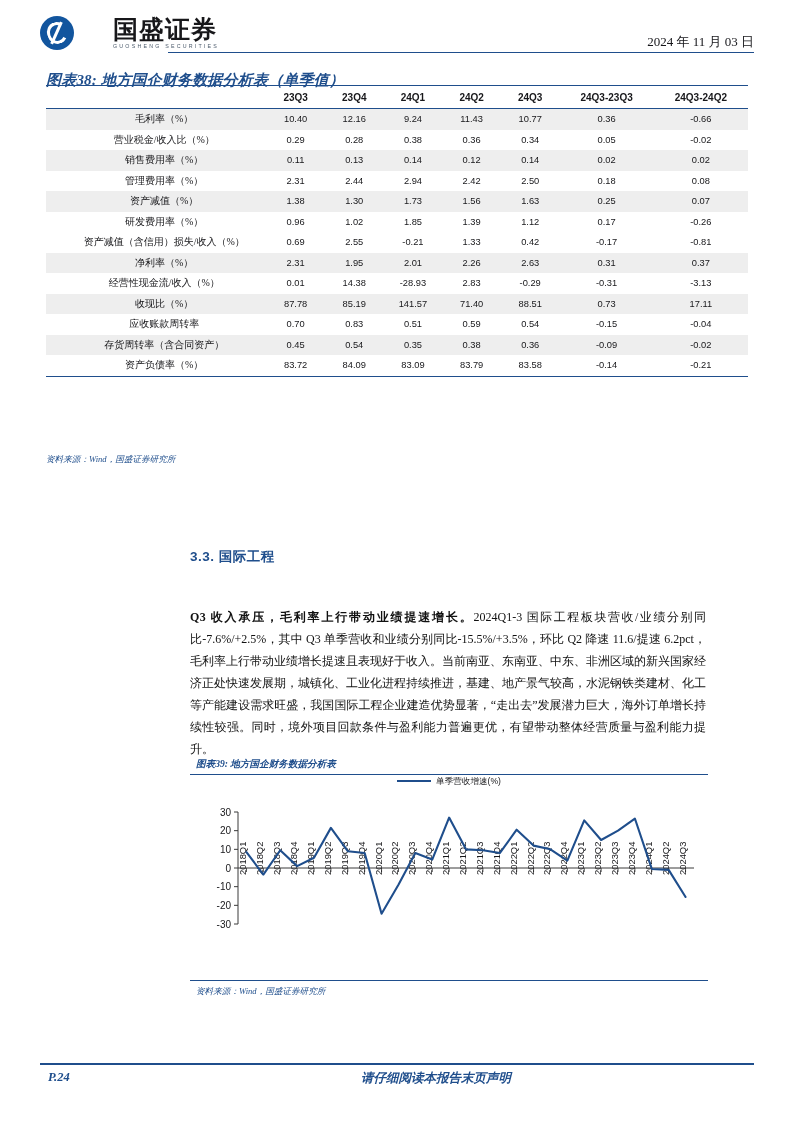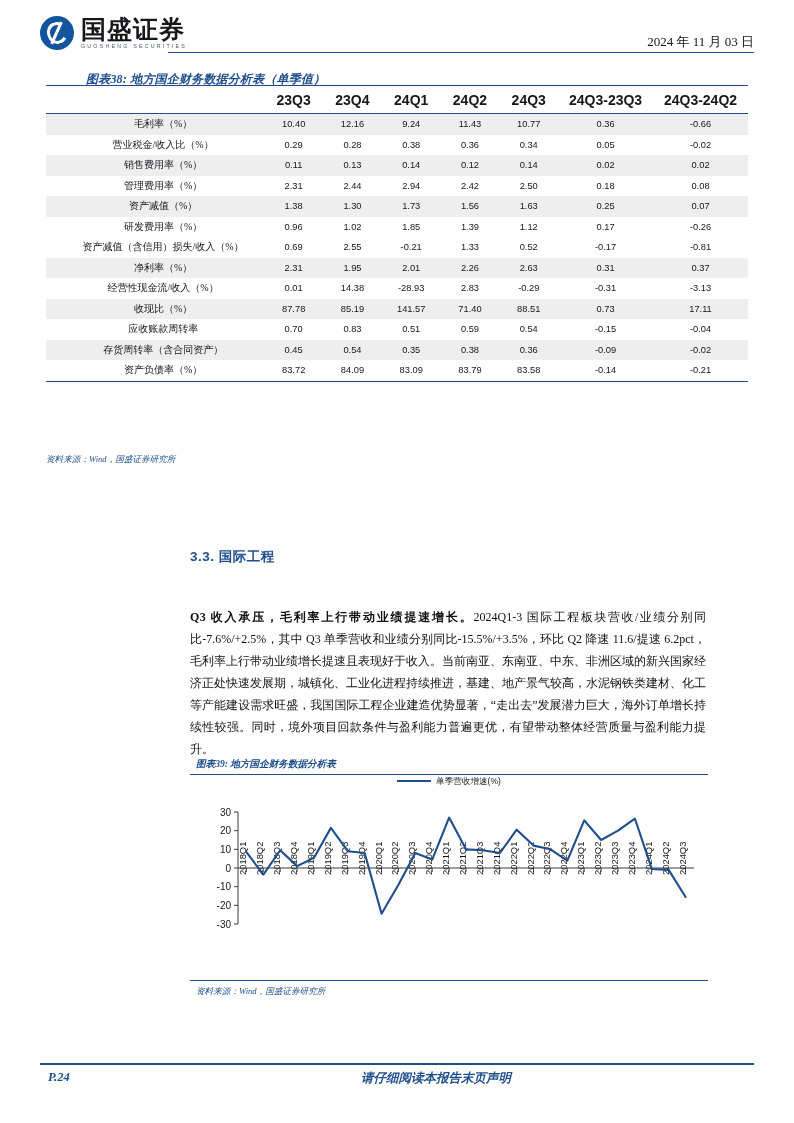--- a/index.html
+++ b/index.html
@@ -49,21 +49,21 @@
     box-sizing: border-box;
   }
   .logo-mark::after {
     content: "";
     position: absolute;
     left: 15px; top: 5px;
     width: 3px; height: 24px;
     background: #ffffff;
     transform: rotate(24deg);
   }
-  .logo-text { line-height: 1; }
+  .logo-text { line-height: 1; margin-left: 32px; }
   .logo-cn {
     font-family: "Liberation Serif", serif;
     font-weight: bold;
     font-size: 25px;
     letter-spacing: 1px;
     color: #17171a;
   }
   .logo-en {
     font-family: "Liberation Sans", sans-serif;
     font-size: 5.3px;
@@ -85,24 +85,23 @@
     height: 1px;
     background: #1f4e8c;
   }
 
   
   .exhibit-title {
     position: absolute;
     font-family: "Liberation Serif", serif;
     font-style: italic;
     font-weight: bold;
-    font-size: 12px;
+    font-size: 15px;
     color: #1f4e8c;
     letter-spacing: .2px;
-    margin-left: 40px;
   }
   .exhibit-rule {
     position: absolute;
     height: 1.4px;
     background: #1f4e8c;
   }
 
   
   .fin-table {
     position: absolute;
@@ -112,21 +111,21 @@
     border-collapse: collapse;
     font-family: "Liberation Sans", sans-serif;
     font-size: 9.3px;
     color: #17171a;
   }
   .fin-table th {
     font-weight: bold;
     padding: 4px 2px 5px;
     text-align: center;
     white-space: nowrap;
-    font-size: 14px;
+    font-size: 10px;
   }
   .fin-table thead tr { border-bottom: 1.3px solid #1f4e8c; }
   .fin-table td {
     padding: 4px 2px;
     text-align: center;
     white-space: nowrap;
   }
   .fin-table td.lbl {
     text-align: center;
     font-family: "Liberation Serif", serif;
@@ -363,21 +362,21 @@
         <td class="col-q">1.12</td>
         <td class="col-d">0.17</td>
         <td class="col-d">-0.26</td>
       </tr>
       <tr>
         <td class="lbl">资产减值（含信用）损失/收入（%）</td>
         <td class="col-q">0.69</td>
         <td class="col-q">2.55</td>
         <td class="col-q">-0.21</td>
         <td class="col-q">1.33</td>
-        <td class="col-q">0.52</td>
+        <td class="col-q">0.42</td>
         <td class="col-d">-0.17</td>
         <td class="col-d">-0.81</td>
       </tr>
       <tr class="alt">
         <td class="lbl">净利率（%）</td>
         <td class="col-q">2.31</td>
         <td class="col-q">1.95</td>
         <td class="col-q">2.01</td>
         <td class="col-q">2.26</td>
         <td class="col-q">2.63</td>

